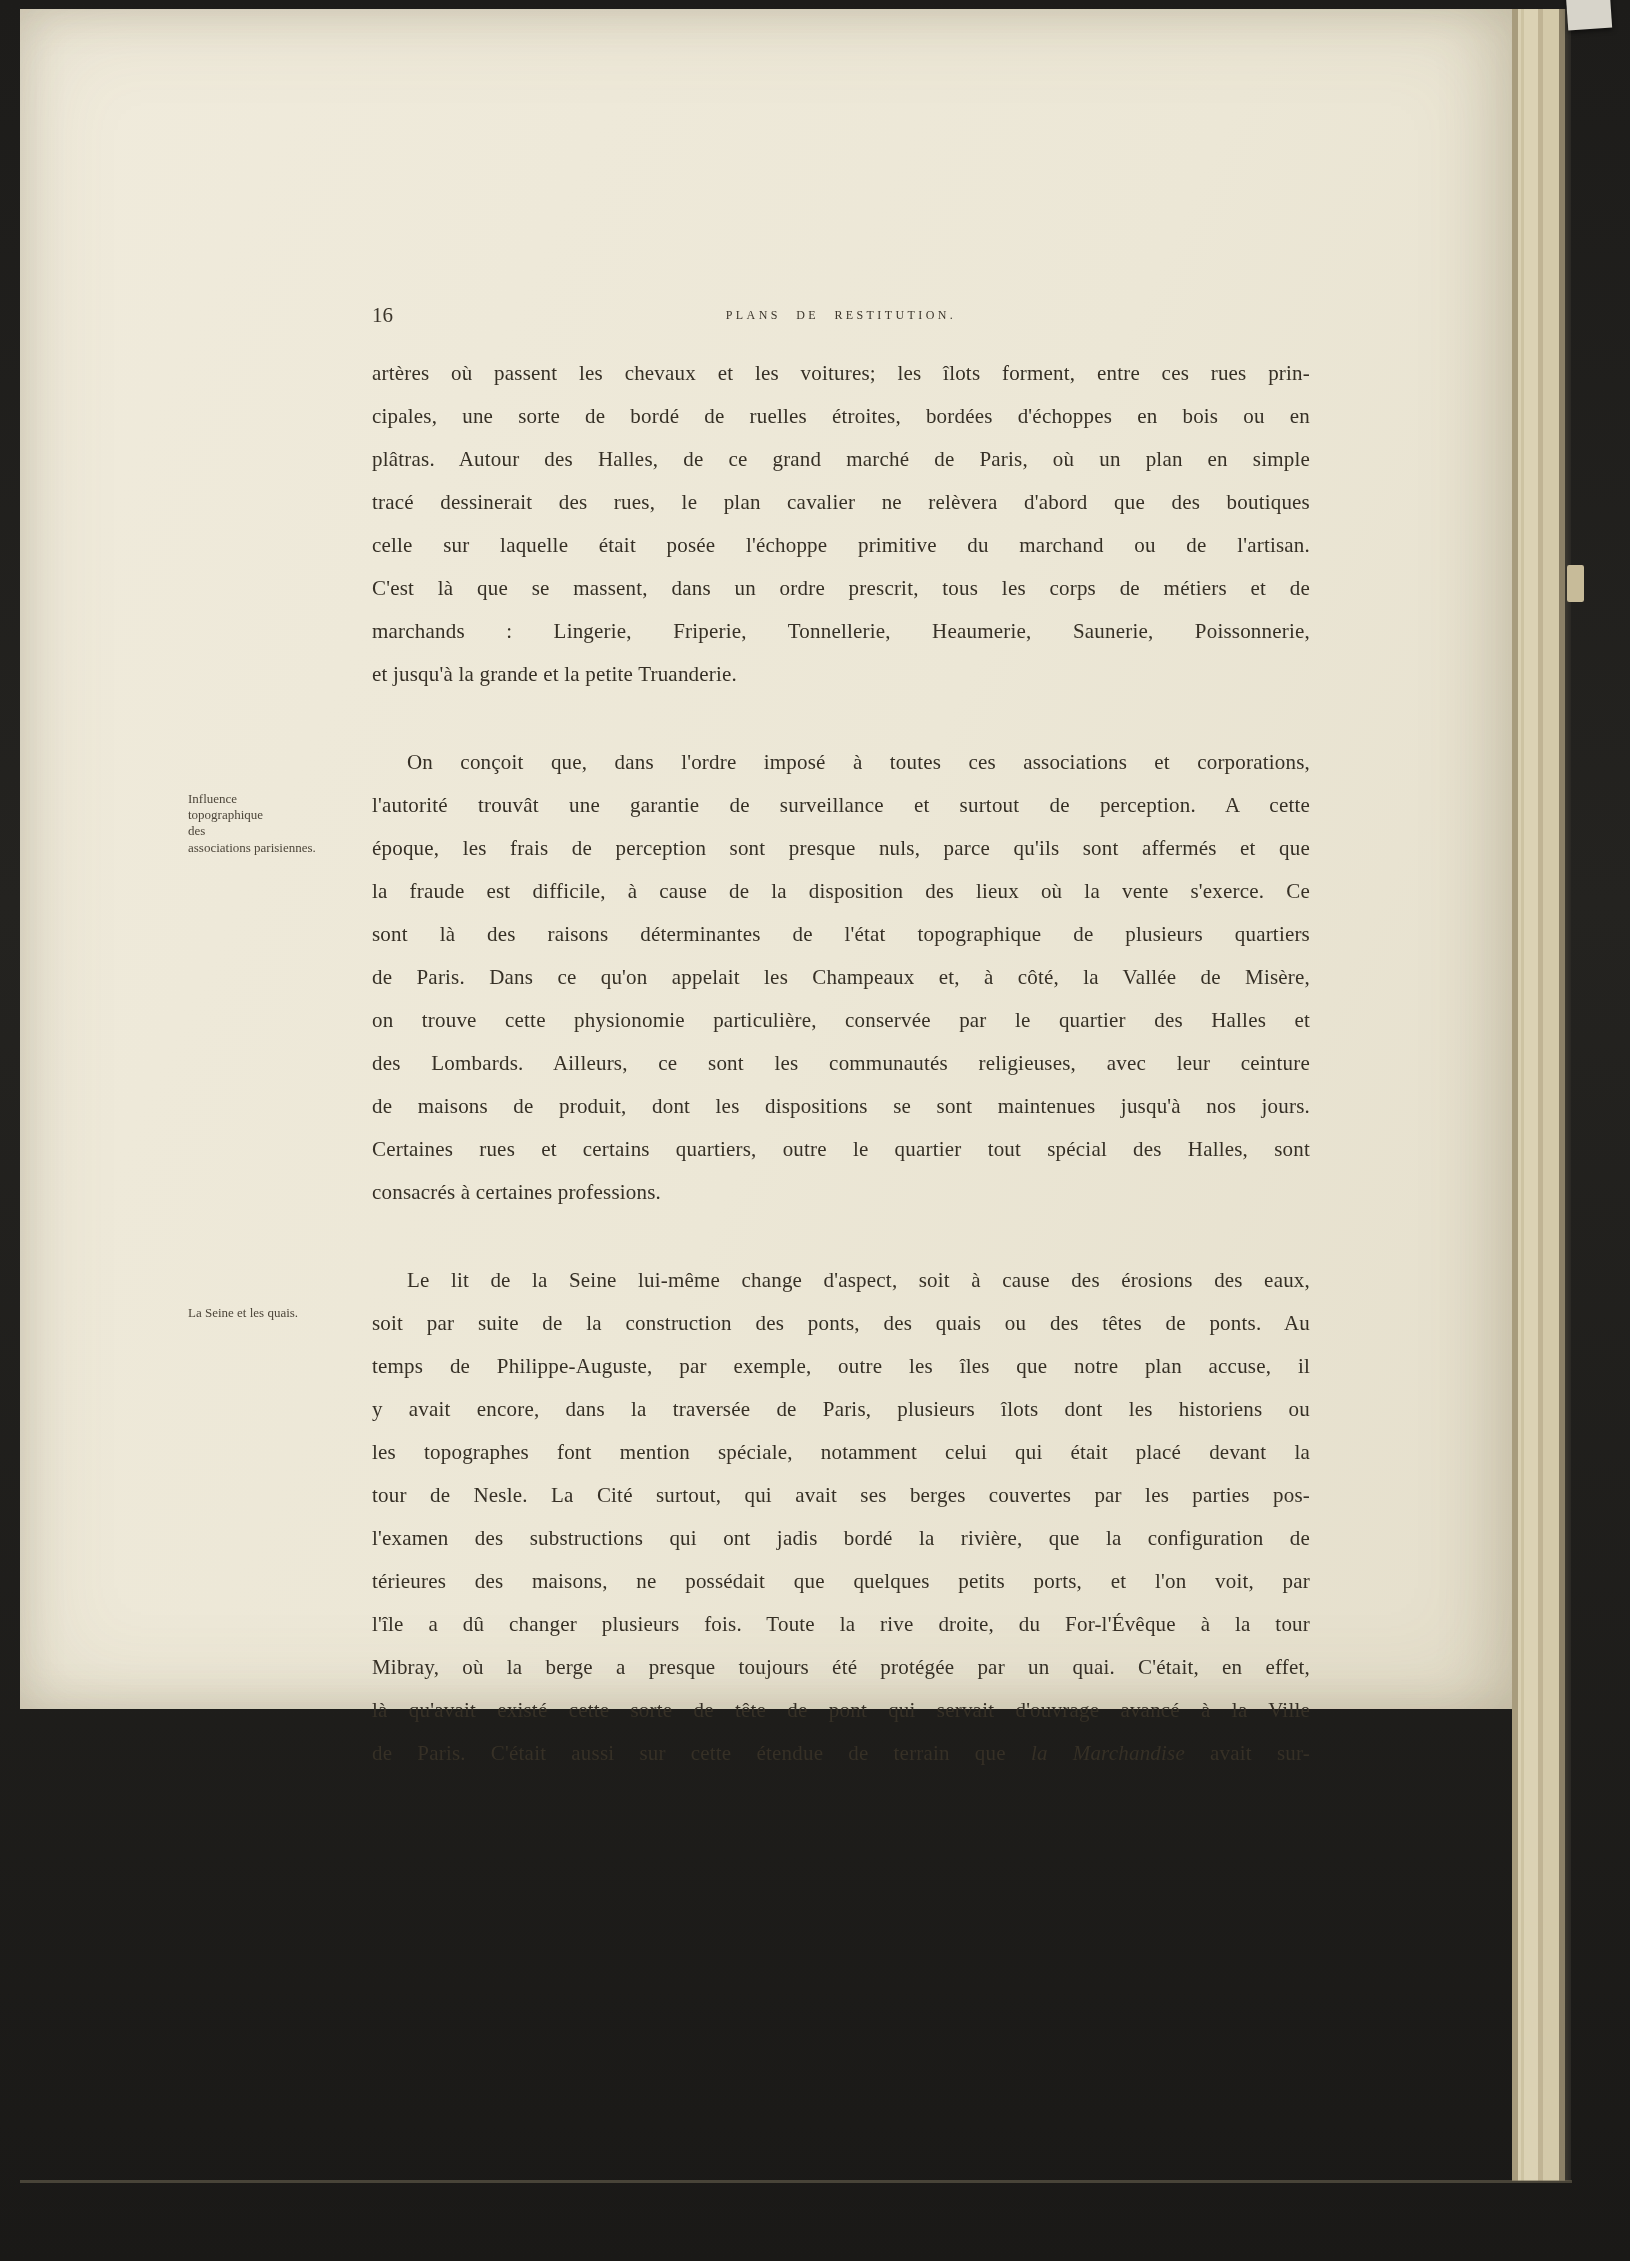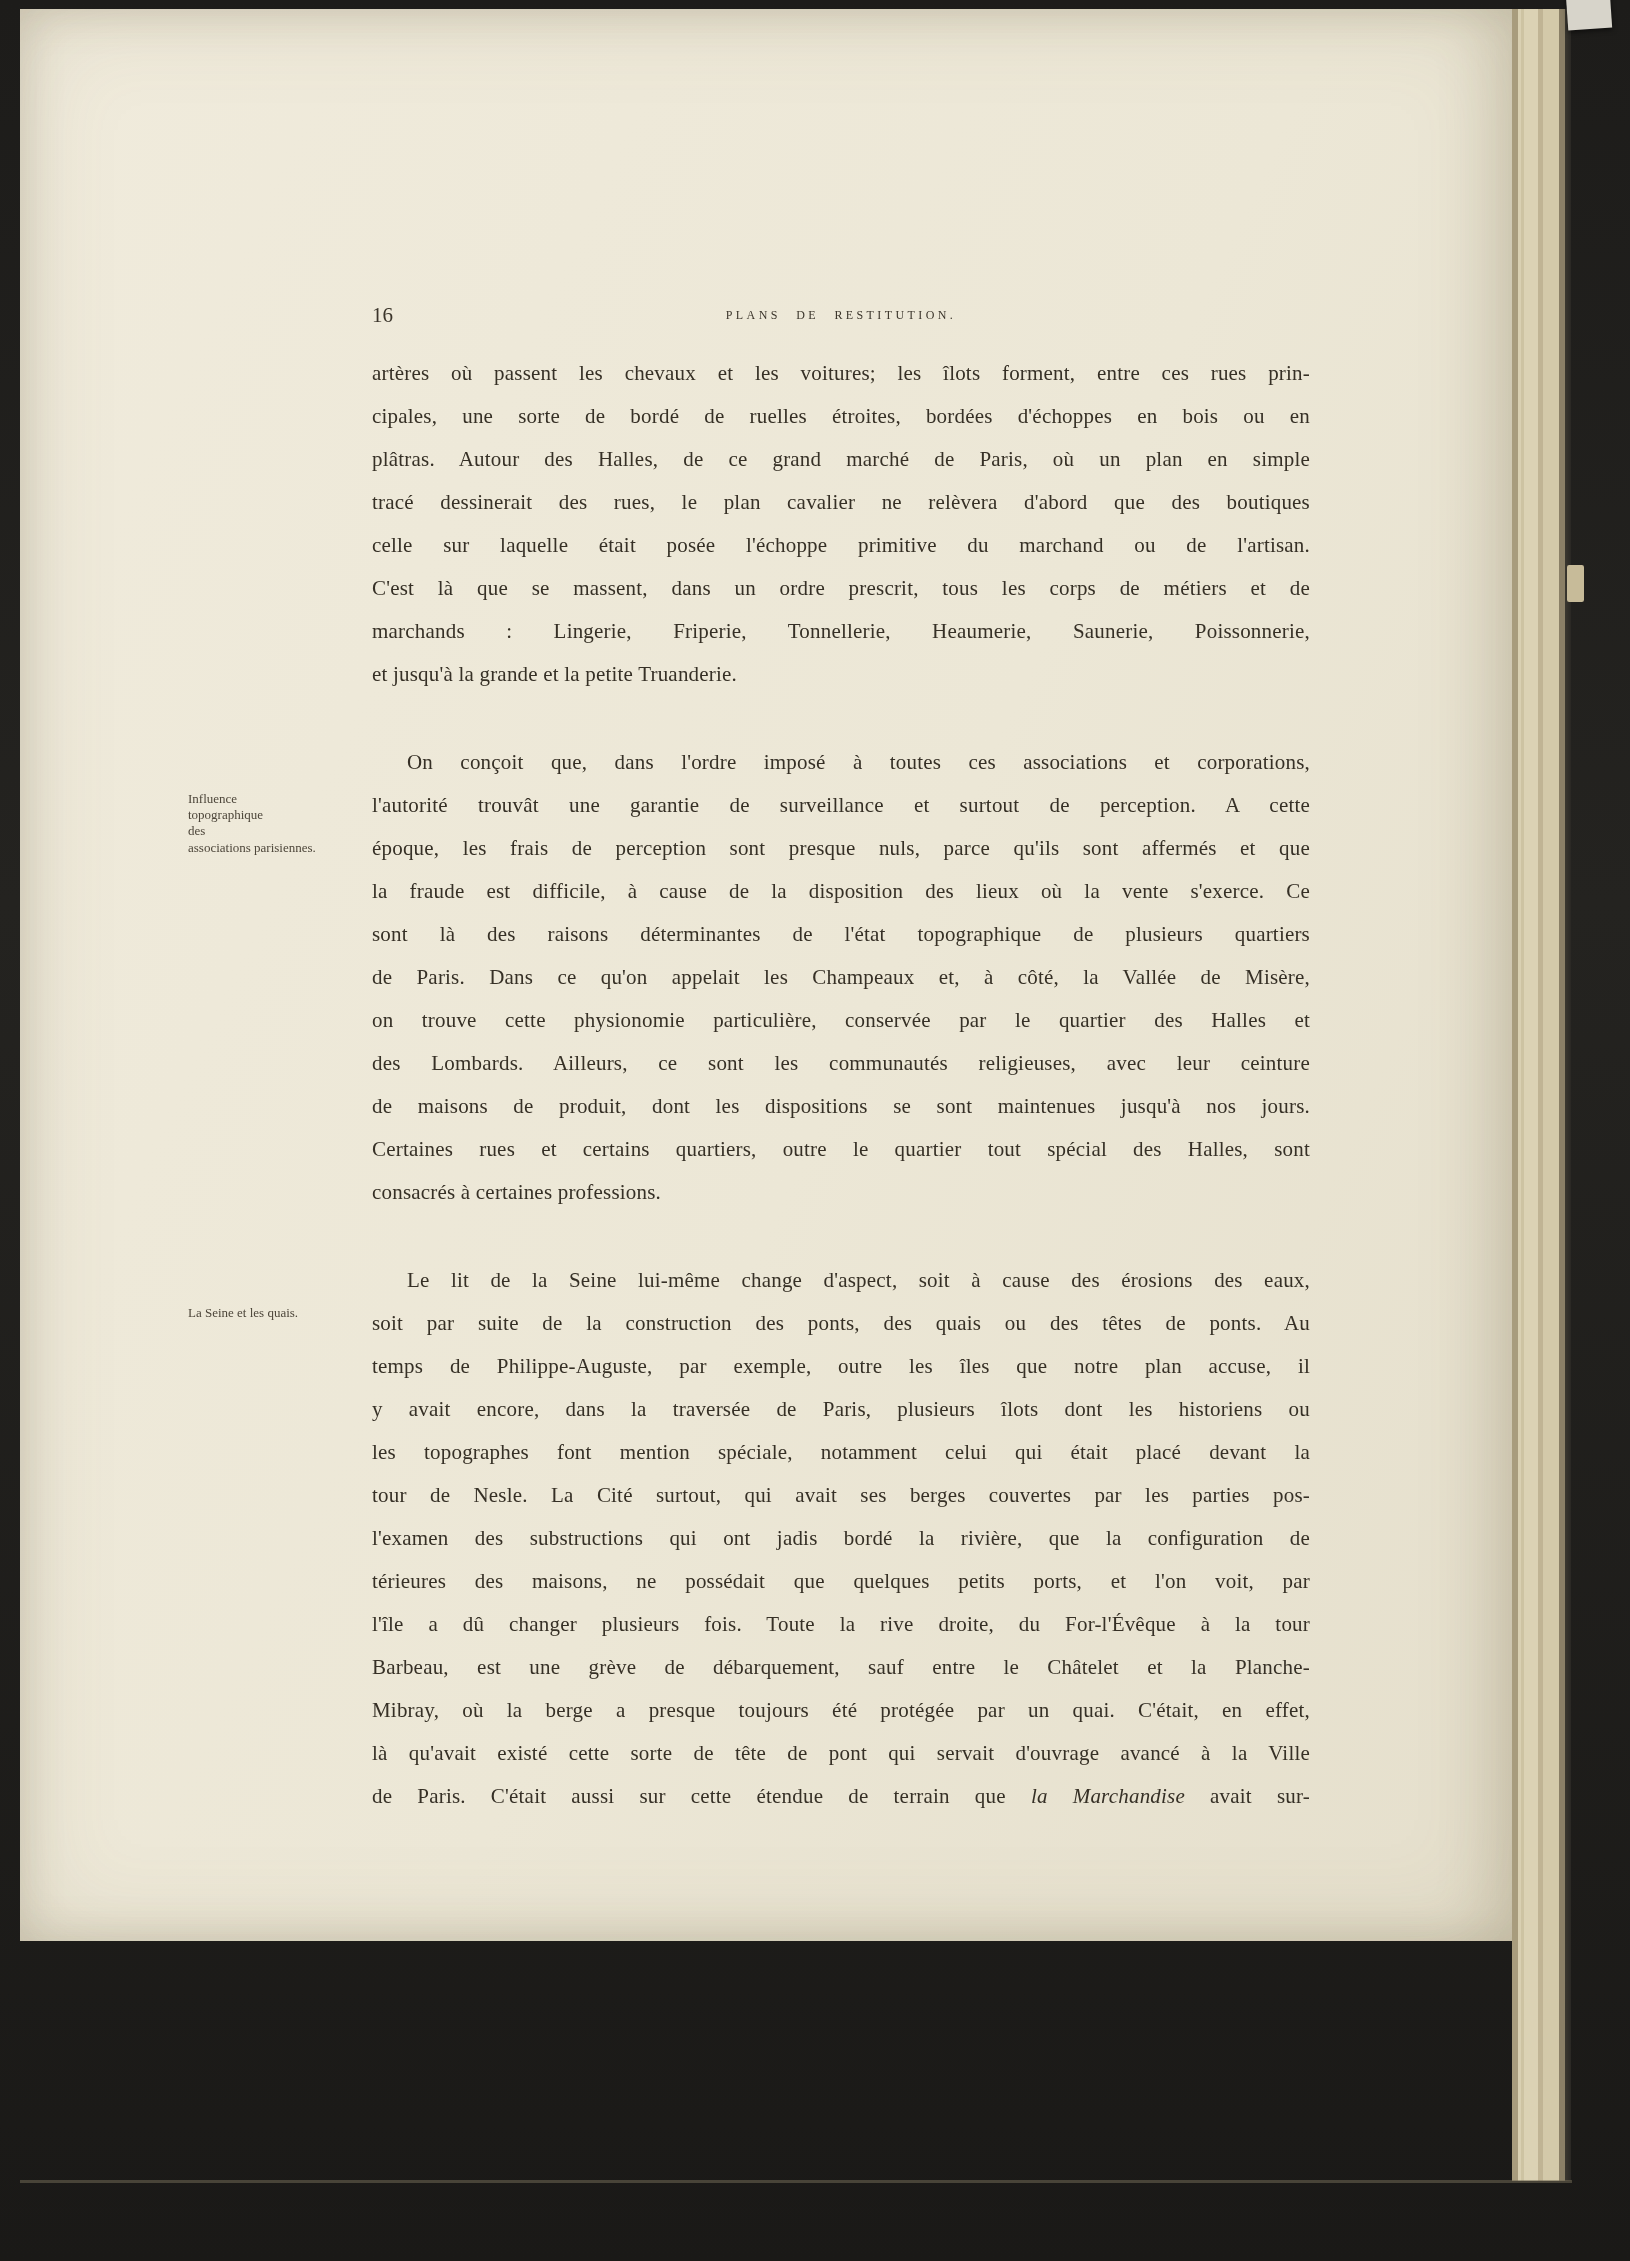--- a/index.html
+++ b/index.html
@@ -18,21 +18,21 @@
     height: 2261px;
     background: linear-gradient(180deg, #1d1c1a 0%, #242320 40%, #1a1917 100%);
     overflow: hidden;
     font-family: "Liberation Serif", "DejaVu Serif", serif;
   }
   .page {
     position: absolute;
     left: 20px;
     top: 9px;
     width: 1492px;
-    height: 1932px;
+    height: 1700px;
     background: linear-gradient(115deg, #f0ebdc 0%, #ece7d6 55%, #e5dfcc 100%);
     box-shadow:
       inset 0 0 101px rgba(120, 105, 70, 0.16),
       inset -28px 0 50px rgba(115, 100, 65, 0.14),
       inset 14px 0 34px rgba(90, 80, 55, 0.10);
   }
   .page-header {
     position: absolute;
     left: 352px;
     top: 293px;
@@ -179,21 +179,20 @@
         <div class="paragraph">
           <div class="line first">Le lit de la Seine lui-même change d'aspect, soit à cause des érosions des eaux,</div>
           <div class="line">soit par suite de la construction des ponts, des quais ou des têtes de ponts. Au</div>
           <div class="line">temps de Philippe-Auguste, par exemple, outre les îles que notre plan accuse, il</div>
           <div class="line">y avait encore, dans la traversée de Paris, plusieurs îlots dont les historiens ou</div>
           <div class="line">les topographes font mention spéciale, notamment celui qui était placé devant la</div>
           <div class="line">tour de Nesle. La Cité surtout, qui avait ses berges couvertes par les parties pos-</div>
           <div class="line">l'examen des substructions qui ont jadis bordé la rivière, que la configuration de</div>
           <div class="line">térieures des maisons, ne possédait que quelques petits ports, et l'on voit, par</div>
           <div class="line">l'île a dû changer plusieurs fois. Toute la rive droite, du For-l'Évêque à la tour</div>
-          <div class="line">Barbeau, est une grève de débarquement, sauf entre le Châtelet et la Planche-</div>
           <div class="line">Mibray, où la berge a presque toujours été protégée par un quai. C'était, en effet,</div>
           <div class="line">là qu'avait existé cette sorte de tête de pont qui servait d'ouvrage avancé à la Ville</div>
           <div class="line"><span>de Paris. C'était aussi sur cette étendue de terrain que </span><i>la Marchandise</i><span> avait sur-</span></div>
         </div>
       </div>
   </div>
   <div class="fore-edge"></div>
   <div class="corner-artifact"></div>
   <div class="edge-mark"></div>
   <div class="bottom-edge"></div>

